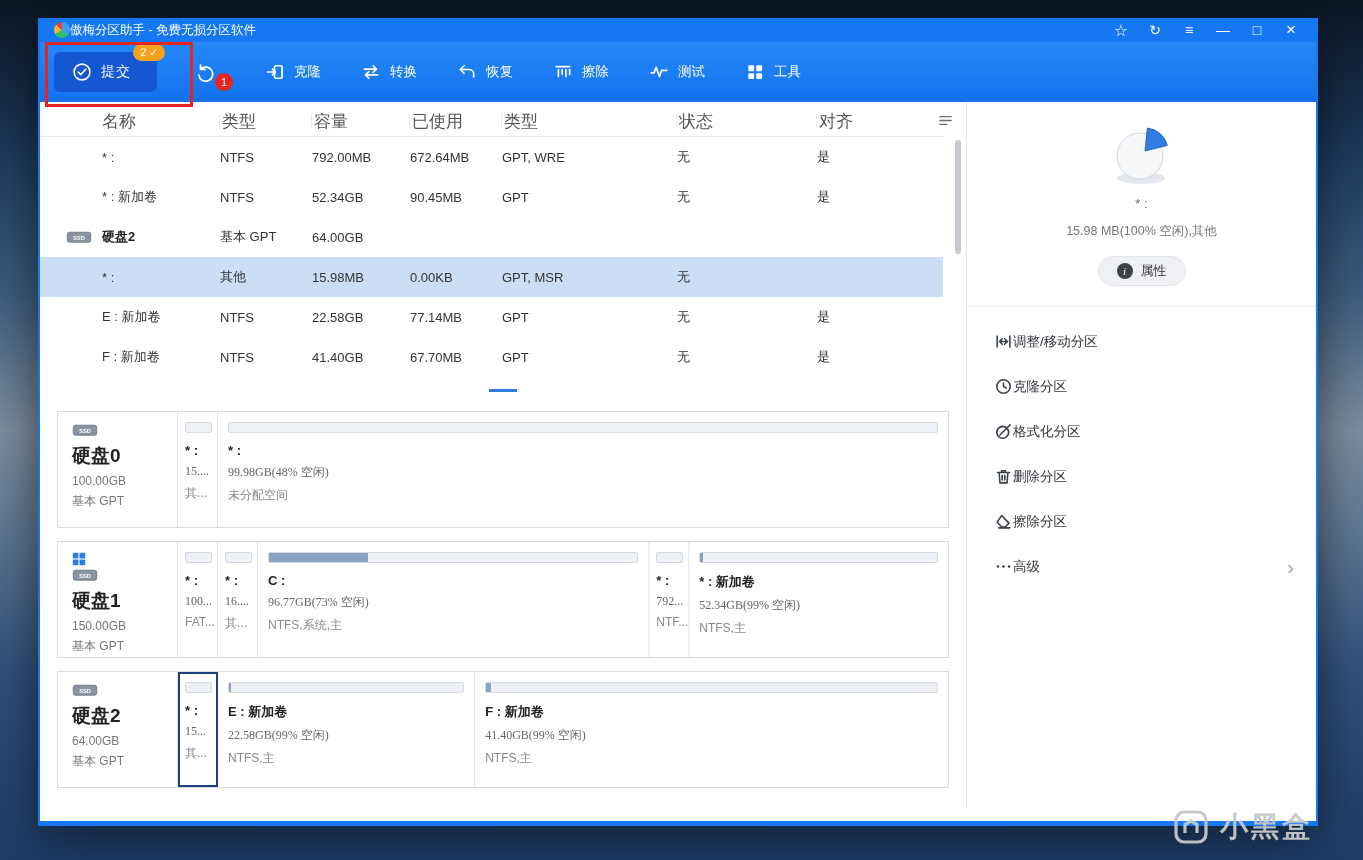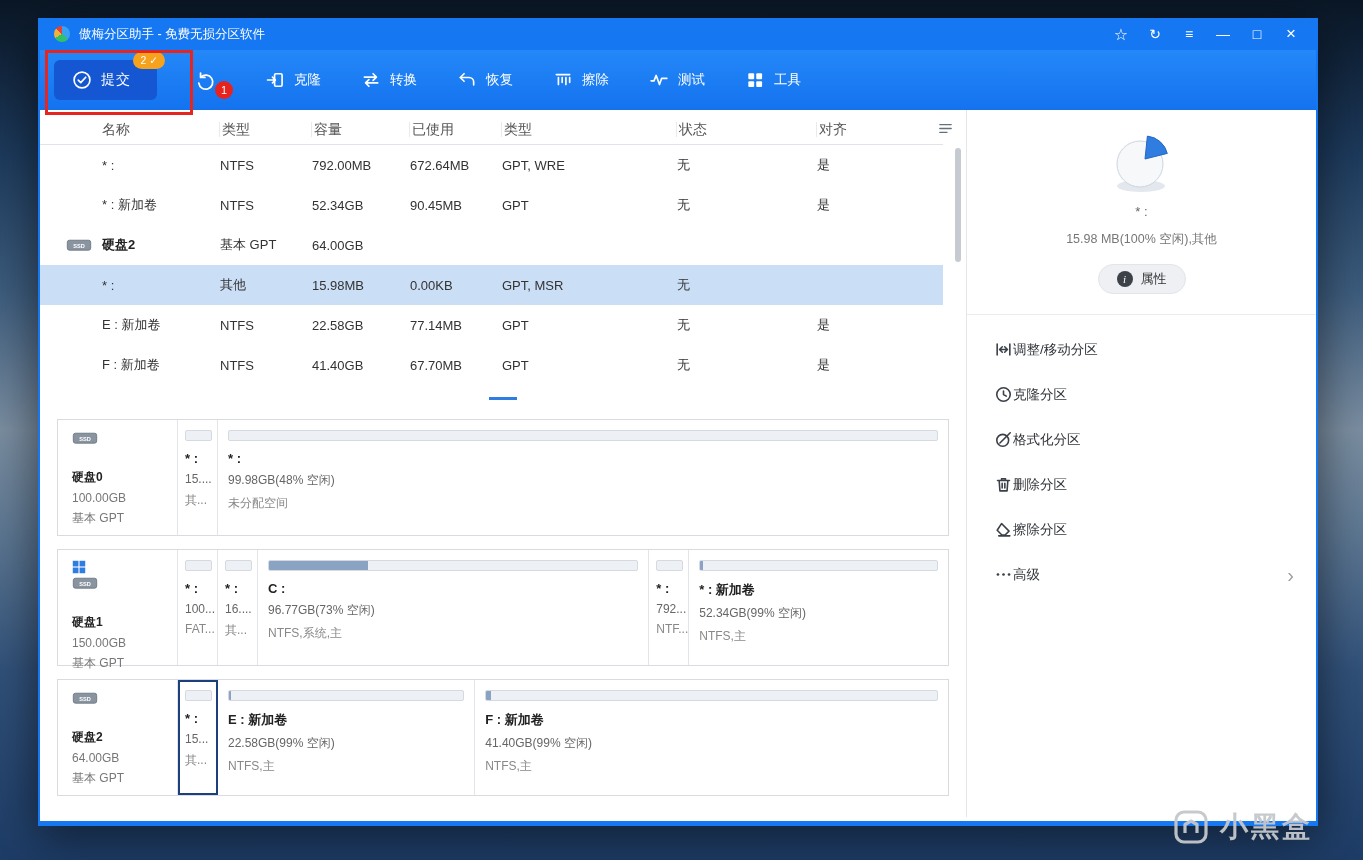--- a/index.html
+++ b/index.html
@@ -6,21 +6,21 @@
   body{
     width:1363px;height:860px;overflow:hidden;position:relative;
     font-family:"Liberation Sans","DejaVu Sans",sans-serif;
     background:linear-gradient(180deg,#0a1726 0%,#12263e 8%,#1d3a5c 18%,#3d5c7d 34%,#7b8ea1 50%,#5d7792 62%,#31517a 78%,#1d3c66 100%);
     cursor:default;
   }
   .window{position:absolute;left:38px;top:18px;width:1280px;height:808px;box-sizing:border-box;background:#fff;
     border-left:2px solid #1577f2;border-right:2px solid #1577f2;border-bottom:5px solid #1577f2;
     box-shadow:0 10px 45px rgba(0,0,0,.55);}
   
-  .titlebar{height:32px;background:#1577f2;display:flex;align-items:center;padding:0 8px 0 14px;gap:9px;}
+  .titlebar{height:24px;background:#1577f2;display:flex;align-items:center;padding:0 8px 0 14px;gap:0;}
   .app-logo{width:16px;height:16px;border-radius:50%;flex:none;
     background:conic-gradient(#3aa0f0 0 130deg,#2fc06a 130deg 240deg,#f0b23a 240deg 310deg,#e5413a 310deg 360deg);}
   .title{color:#fff;font-size:12.5px;}
   .win-controls{margin-left:auto;display:flex;align-items:center;}
   .wc{width:34px;height:28px;display:flex;align-items:center;justify-content:center;color:#fff;font-size:14px;cursor:pointer;}
   .wc-favorite{font-size:16px;}
   .wc-close{font-size:17px;}
   
   .toolbar{height:60px;background:linear-gradient(180deg,#2488f8,#1472ef);display:flex;align-items:center;padding-left:14px;position:relative;}
   .submit-wrap{position:relative;flex:none;}
@@ -34,50 +34,50 @@
   .tool-buttons{display:flex;margin-left:46px;gap:40px;}
   .tool-btn{display:flex;align-items:center;gap:9px;background:none;border:none;color:#fff;font-size:13.5px;cursor:pointer;font-family:inherit;padding:0;}
   .tb-icon{display:flex;}
   
   .content{display:flex;height:707px;background:#fff;}
   .main-left{width:926px;flex:none;position:relative;}
   .sidebar{flex:1;border-left:1px solid #e4e7ea;padding-top:24px;box-sizing:border-box;position:relative;}
   
   .ptable{position:relative;padding-top:4px;}
   .thead,.trow{display:grid;grid-template-columns:180px 92px 98px 92px 175px 140px 126px;width:903px;}
-  .thead{height:30px;align-items:center;color:#555;font-size:14px;border-bottom:1px solid #e0e3e7;}
+  .thead{height:30px;align-items:center;color:#555;font-size:17px;border-bottom:1px solid #e0e3e7;}
   .hcell{height:15px;line-height:15px;border-right:1px solid #e8ebee;padding-left:2px;white-space:nowrap;}
   .hcell:first-child{padding-left:62px;}
   .hcell:last-child{border-right:none;}
   .col-settings{position:absolute;right:12px;top:10px;cursor:pointer;display:flex;}
   .vscroll{position:absolute;right:5px;top:38px;width:6px;height:260px;}
   .vthumb{width:6px;height:114px;background:#c6cbd1;border-radius:3px;}
   .trow{height:40px;align-items:center;font-size:13px;color:#333;}
   .trow.selected{background:#cadef6;}
   .tcell{white-space:nowrap;}
   .tcell.col0{position:relative;padding-left:62px;box-sizing:border-box;display:flex;align-items:center;}
   .diskrow .tcell.col0{font-weight:bold;color:#222;}
   .row-disk-icon{position:absolute;left:26px;top:50%;transform:translateY(-50%);display:flex;}
   .hsind{position:absolute;left:449px;top:287px;width:28px;height:3px;background:#2f7de1;}
   
   .disk-panels{margin-top:34px;padding-left:17px;display:flex;flex-direction:column;gap:13px;}
   .disk-panel{width:892px;height:117px;border:1px solid #d8dce1;box-sizing:border-box;display:flex;background:#fff;}
   .disk-info{width:120px;flex:none;border-right:1px solid #e2e5e9;padding:10px 0 0 14px;box-sizing:border-box;}
   .disk-icon{display:flex;flex-direction:column;align-items:flex-start;gap:1px;}
-  .dname{font-weight:bold;font-size:12px;color:#222;margin-top:23px;}
+  .dname{font-weight:bold;font-size:19px;color:#222;margin-top:5px;}
   .dsize,.dtype{font-size:12px;color:#777;margin-top:5px;}
   .parts{flex:1;display:flex;min-width:0;}
   .part{border-right:1px solid #e2e5e9;padding:10px 10px 0 10px;box-sizing:border-box;overflow:hidden;position:relative;cursor:pointer;}
   .part:last-child{border-right:none;}
   .part.narrow{flex:0 0 40px;padding:10px 5px 0 7px;}
   .part.selected{outline:2px solid #1e3f7d;outline-offset:-2px;}
   .bar{height:9px;background:#edf0f4;border:1px solid #d5dae0;border-radius:2px;margin-bottom:10px;position:relative;overflow:hidden;}
   .fill{position:absolute;left:0;top:0;bottom:0;background:#8ba3c2;}
   .plabel{font-size:13px;color:#222;font-weight:bold;white-space:nowrap;}
-  .psize{font-size:12px;color:#666;margin-top:6px;white-space:nowrap;}
+  .psize{font-size:12px;color:#666;margin-top:6px;white-space:nowrap;font-family:Liberation Serif, serif;}
   .pfs{font-size:12px;color:#888;margin-top:6px;white-space:nowrap;}
   
   .pie{display:flex;justify-content:center;}
   .sel-label{text-align:center;font-size:13px;color:#666;margin-top:8px;}
   .sel-info{text-align:center;font-size:12.5px;color:#777;margin-top:12px;}
   .props-btn{display:flex;align-items:center;gap:8px;margin:16px auto 0;background:#eef0f3;border:1px solid #e2e5e9;border-radius:16px;
     height:30px;padding:0 18px;font-size:13px;color:#333;cursor:pointer;font-family:inherit;}
   .info-icon{width:16px;height:16px;border-radius:50%;background:#3c4248;color:#fff;font-size:11px;display:flex;align-items:center;justify-content:center;
     font-family:"Liberation Serif",serif;font-style:italic;}
   .sb-divider{margin-top:20px;border-top:1px solid #eaedf0;}

